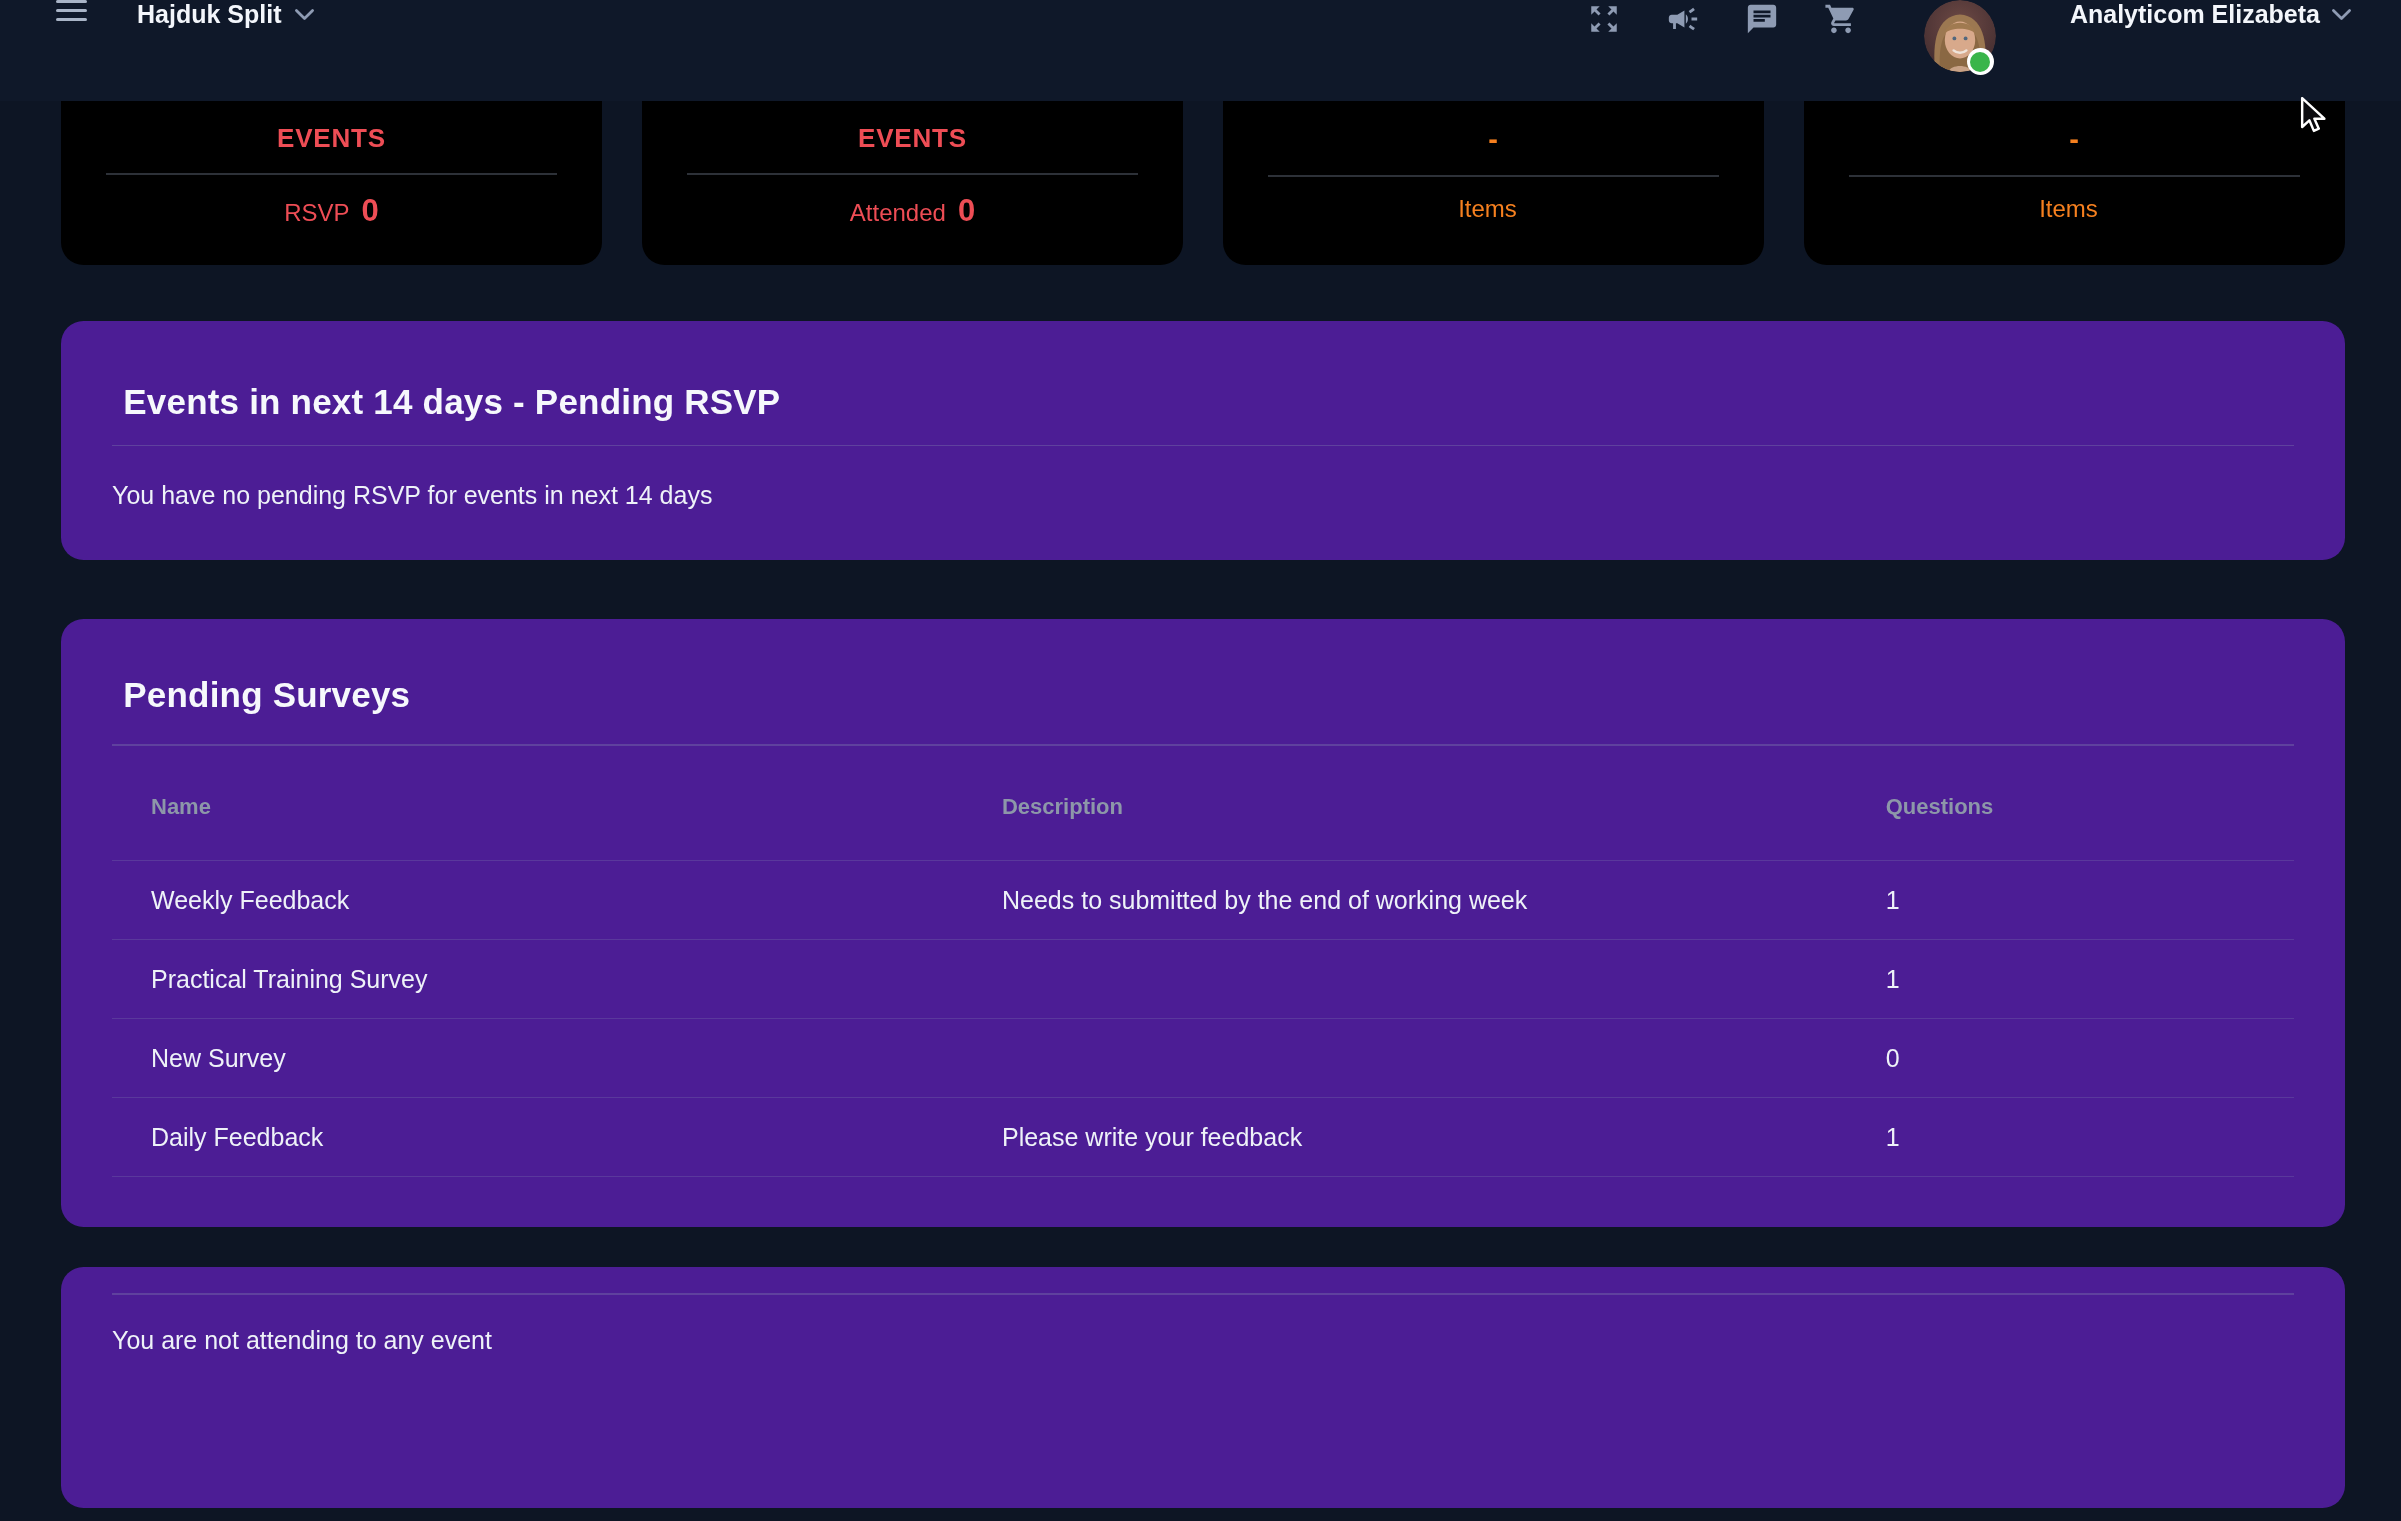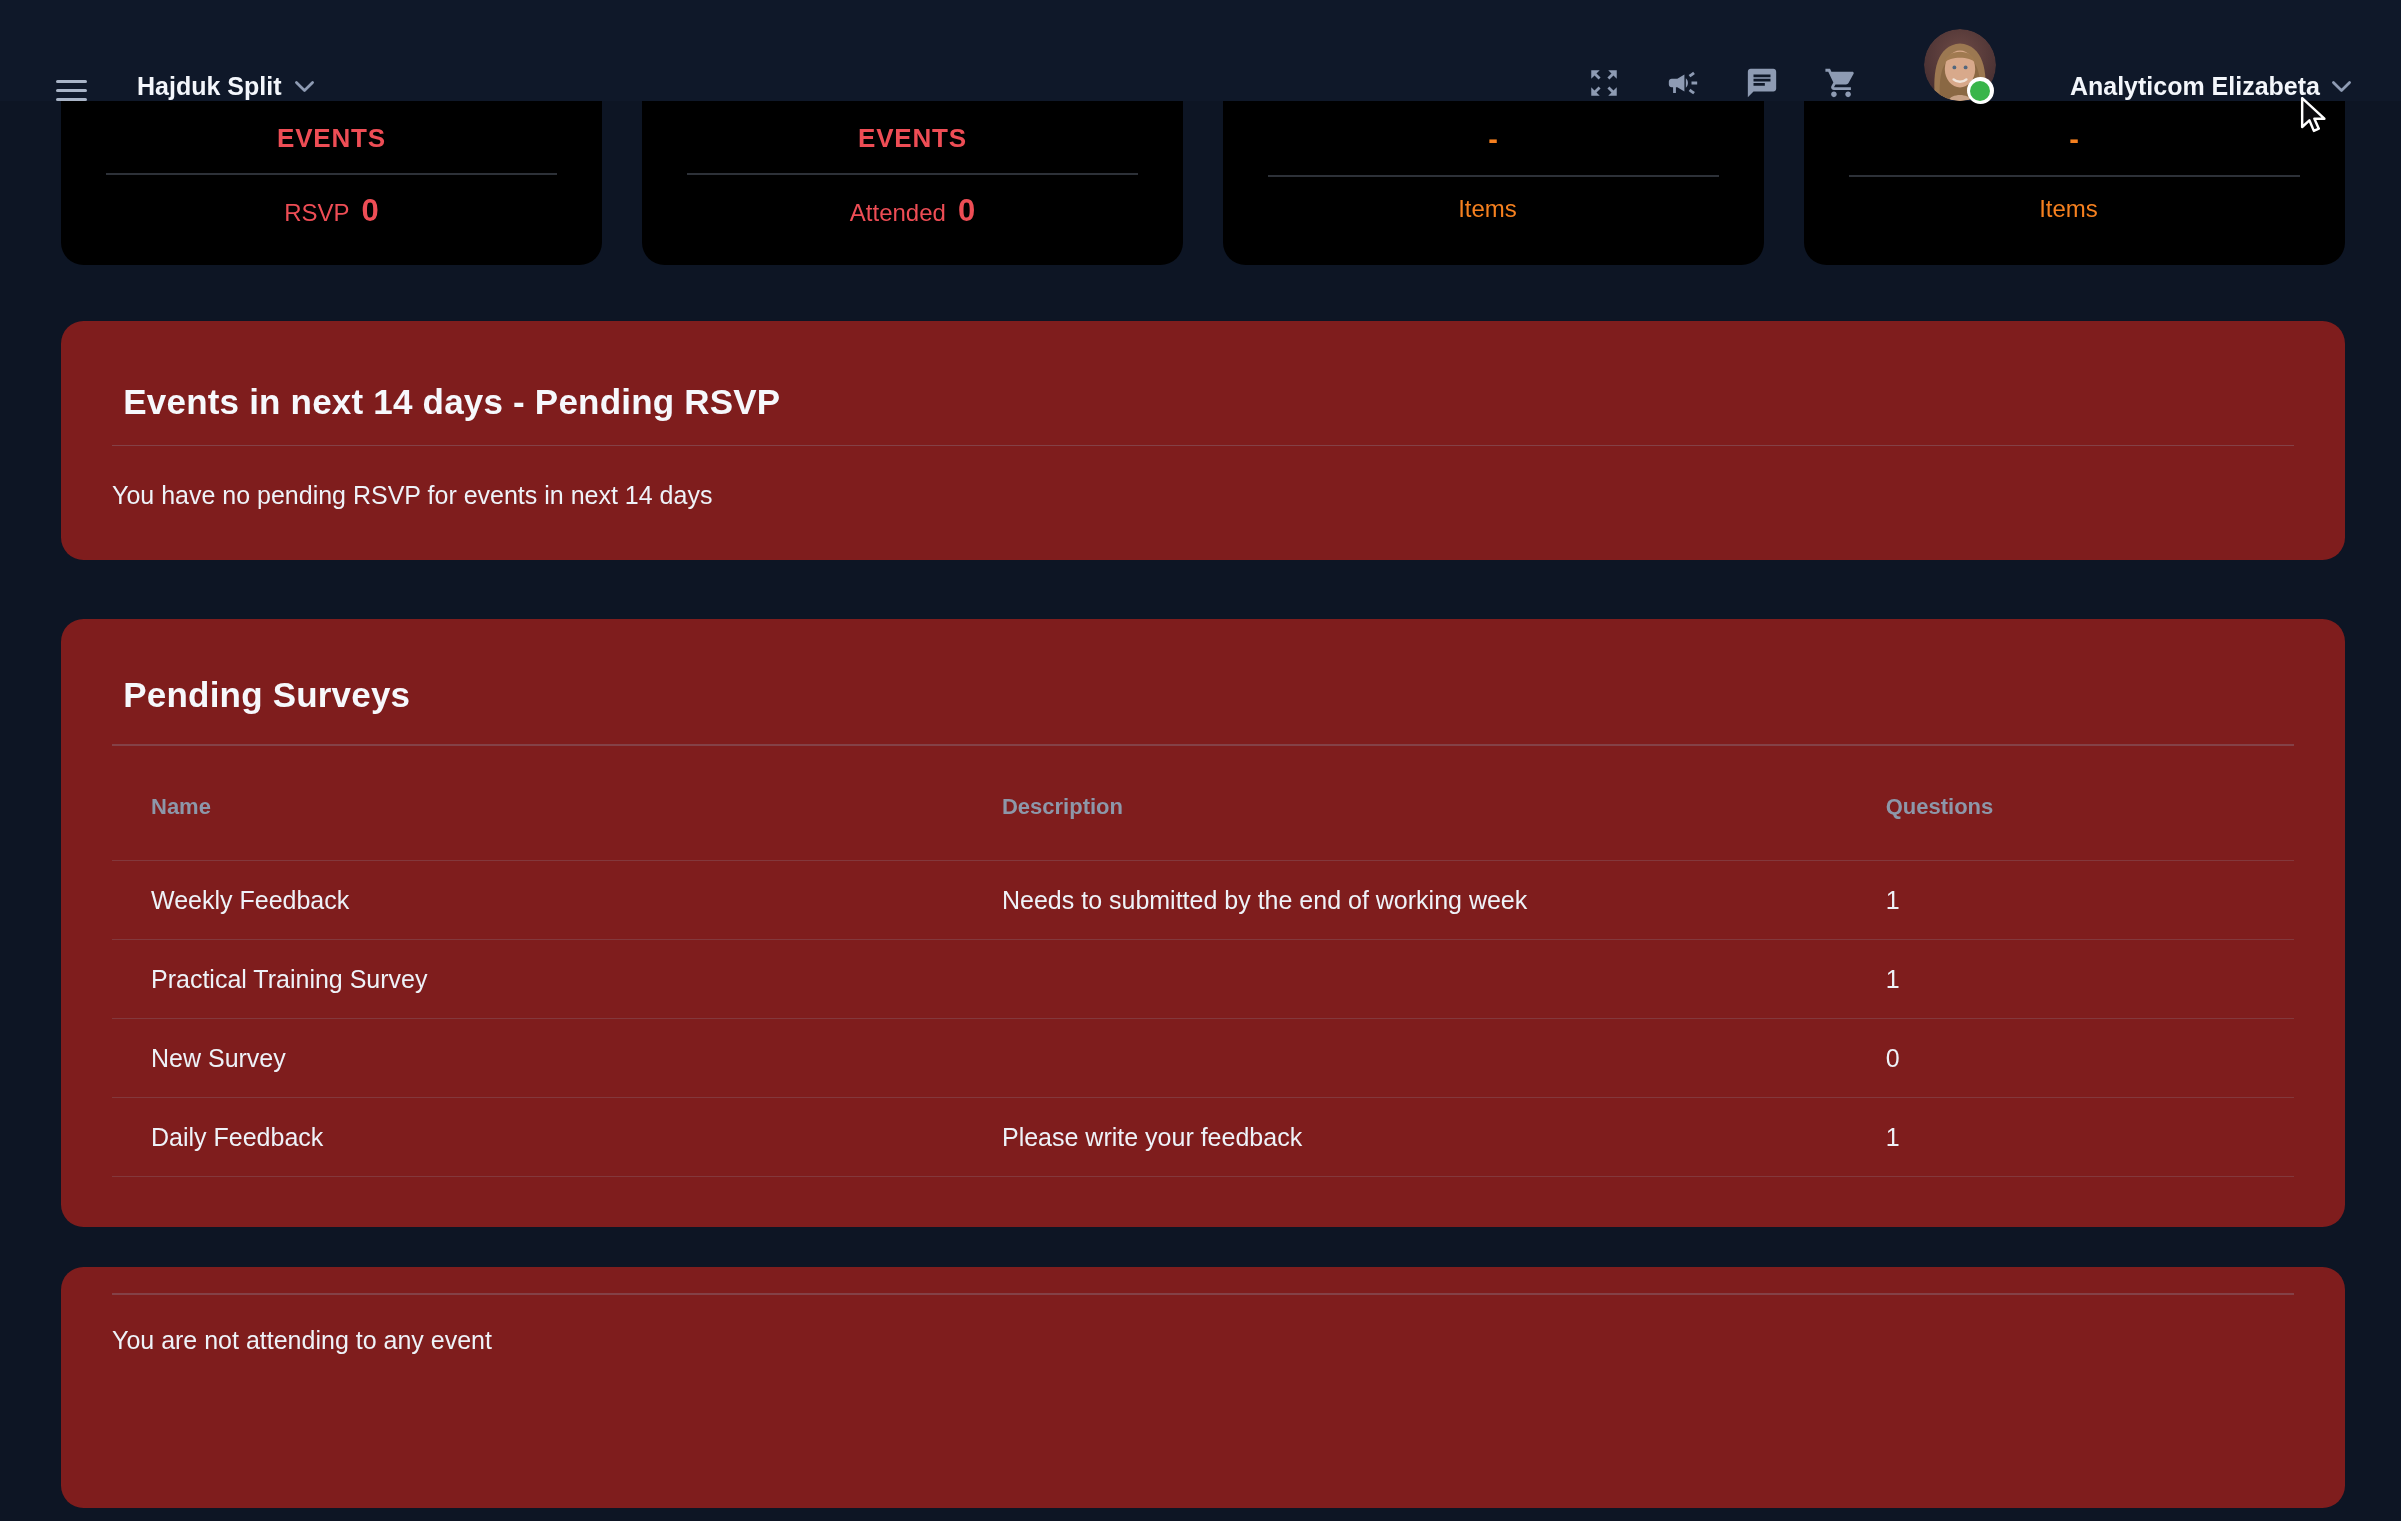--- a/index.html
+++ b/index.html
@@ -6,21 +6,21 @@
   html,body { margin:0; padding:0; }
   body {
     width:2401px; height:1521px; overflow:hidden; position:relative;
     background:#0d1524;
     font-family:"Liberation Sans", sans-serif;
     color:#f3f6fb;
   }
   
   .topbar {
     height:101px; background:#0f1829;
-    display:flex; align-items:flex-end;
+    display:flex; align-items:flex-start;
     padding:0 49px 0 56px;
   }
   .hamburger { width:31px; height:21px; display:flex; flex-direction:column; justify-content:space-between;
     background:none; border:none; cursor:pointer; padding:0; }
   .hamburger span { display:block; height:3.2px; border-radius:1.6px; background:#a9b4c6; }
   .team-select { display:flex; align-items:center; gap:13px; margin-left:50px; cursor:pointer; }
   .team-select .team-name { font-size:25px; font-weight:700; color:#f3f6fb; }
   .chev { width:21px; height:13px; }
   .chev polyline { fill:none; stroke:#8e9bb3; stroke-width:3.4; stroke-linecap:round; stroke-linejoin:round; }
   .topbar-spacer { flex:1; }
@@ -44,21 +44,21 @@
   }
   .stat-top { margin-top:22px; text-align:center; font-size:26px; font-weight:600; letter-spacing:0.8px; }
   .stat-divider { margin-top:19.3px; height:1.6px; background:rgba(148,163,184,0.30); }
   .stat-bottom { margin-top:17.7px; text-align:center; display:flex; align-items:baseline; justify-content:center; gap:12px; }
   .stat-bottom .stat-lbl { font-size:24px; font-weight:500; }
   .stat-bottom .stat-val { font-size:31px; font-weight:700; }
   .accent-red .stat-top, .accent-red .stat-lbl, .accent-red .stat-val { color:#ee4d55; }
   .accent-orange .stat-top, .accent-orange .stat-lbl, .accent-orange .stat-val { color:#f6801f; }
   .accent-orange .stat-top { font-weight:800; font-size:29px; }
   .card {
-    background:#7f1d1d; border-radius:22.5px; padding:0 51px;
+    background:#4c1d95; border-radius:22.5px; padding:0 51px;
   }
   .card h2 { margin:0 0 0 11.3px; font-size:35px; font-weight:700; color:#f6f8fc; letter-spacing:0.2px; }
   .card .card-divider { height:1.6px; background:rgba(148,163,184,0.28); }
   .card p.empty-msg { margin:0; font-size:25px; color:#eef2f8; font-weight:400; }
   .rsvp-card { margin-top:56px; height:239px; }
   .rsvp-card h2 { padding-top:61px; }
   .rsvp-card .card-divider { margin-top:22.5px; }
   .rsvp-card p.empty-msg { margin-top:35px; }
   .surveys-card { margin-top:59px; height:608px; }
   .surveys-card h2 { padding-top:56px; }

